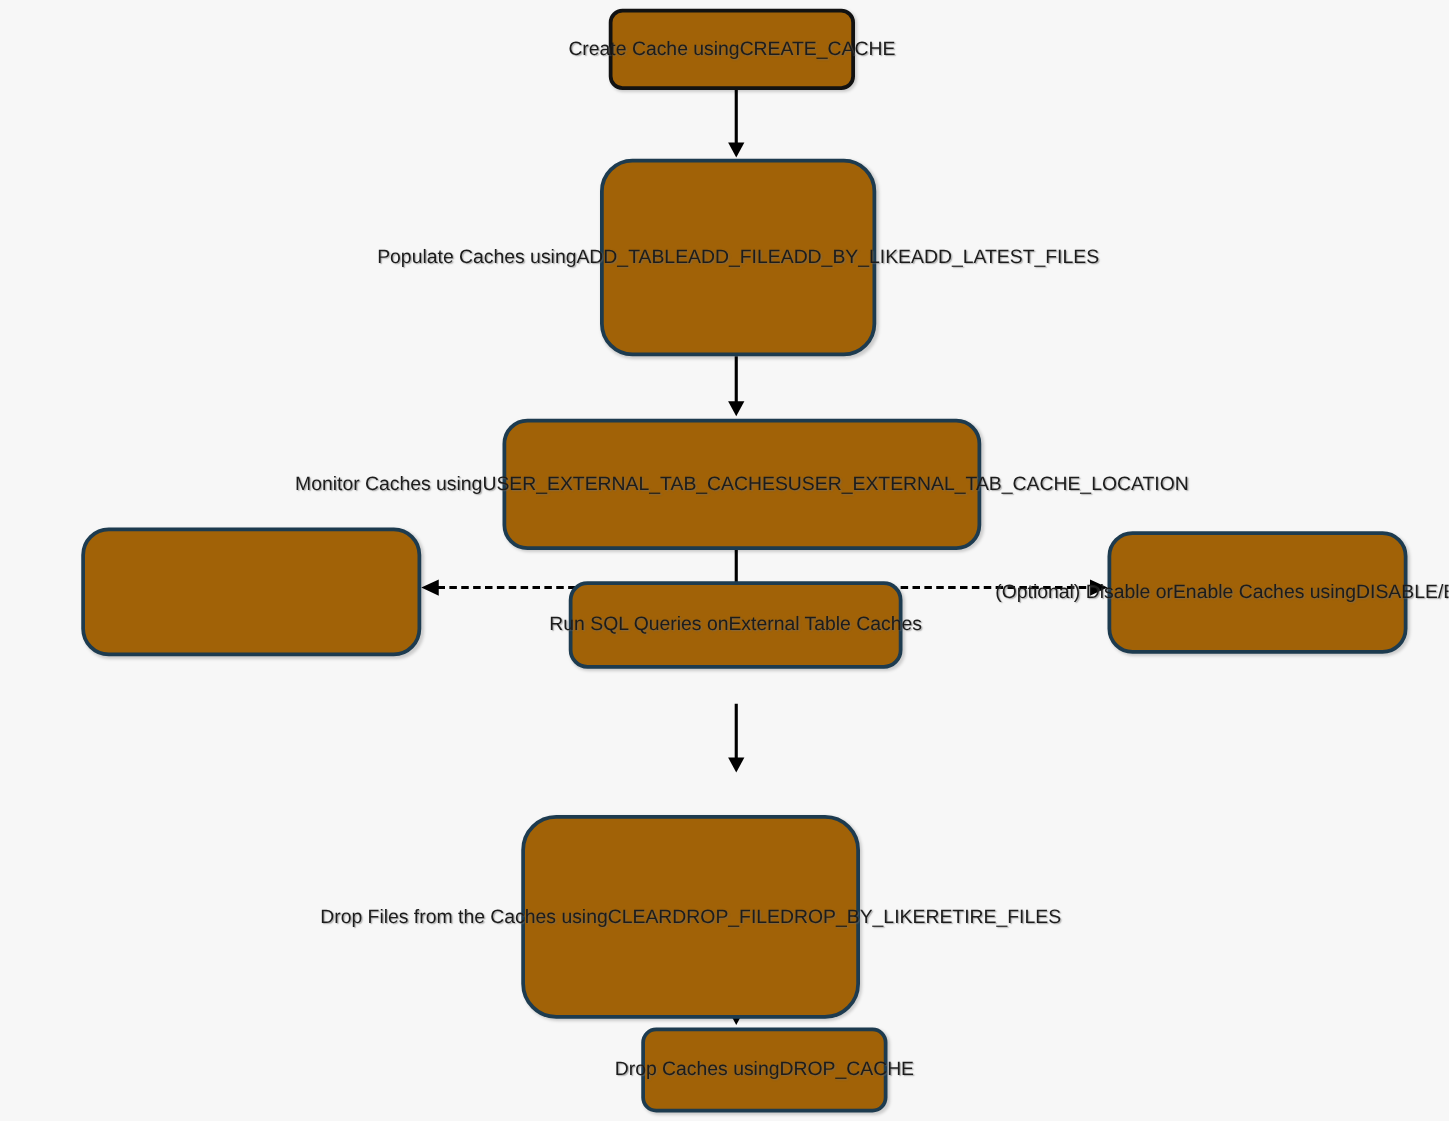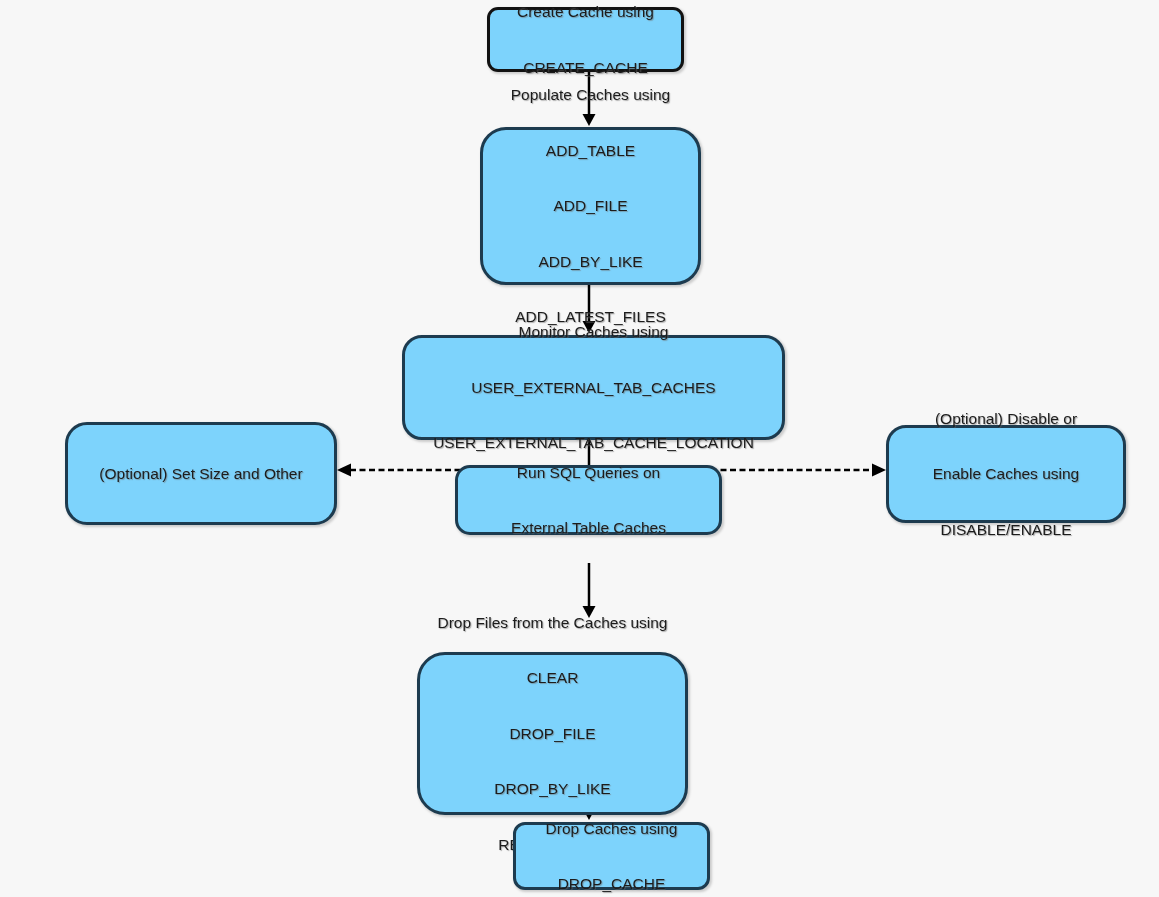--- a/index.html
+++ b/index.html
@@ -17,33 +17,32 @@
   }
   .arrows {
     position: absolute;
     left: 0;
     top: 0;
     pointer-events: none;
   }
   .node {
     position: absolute;
     box-sizing: border-box;
-    background: #7dd3fc;
+    background: #a16207;
     border: 3px solid #1d3b4f;
     display: flex;
-    flex-direction: column;
+    flex-direction: row;
     align-items: center;
     justify-content: center;
     text-align: center;
     color: #1c1c1c;
     font-size: 15.5px;
     line-height: 27.5px;
     text-shadow: 1px 1px 1px rgba(110,110,110,0.55);
     box-shadow: 1.5px 1.5px 2.5px rgba(0,0,0,0.18);
-    gap: 28px;
   }
   .node .line {
     white-space: nowrap;
   }
   .node-create   { left:487px; top:7px;   width:197px; height:65px;  border-radius:11px; border-color:#121212; }
   .node-populate { left:480px; top:127px; width:221px; height:158px; border-radius:26px;justify-content:center; }
   .node-monitor  { left:402px; top:335px; width:383px; height:105px; border-radius:20px; }
   .node-setprop  { left:65px;  top:422px; width:272px; height:103px; border-radius:22px; }
   .node-disable  { left:886px; top:425px; width:240px; height:98px;  border-radius:20px;text-align:center; }
   .node-runsql   { left:455px; top:465px; width:267px; height:70px;  border-radius:15px; }
@@ -102,21 +101,20 @@
     <div class="line">ADD_LATEST_FILES</div>
   </div>
 
   <div class="node node-monitor">
     <div class="line">Monitor Caches using</div>
     <div class="line">USER_EXTERNAL_TAB_CACHES</div>
     <div class="line">USER_EXTERNAL_TAB_CACHE_LOCATION</div>
   </div>
 
   <div class="node node-setprop">
-    <div class="line">(Optional) Set Size and Other</div>
   </div>
 
   <div class="node node-disable">
     <div class="line">(Optional) Disable or</div>
     <div class="line">Enable Caches using</div>
     <div class="line">DISABLE/ENABLE</div>
   </div>
 
   <div class="node node-runsql">
     <div class="line">Run SQL Queries on</div>

